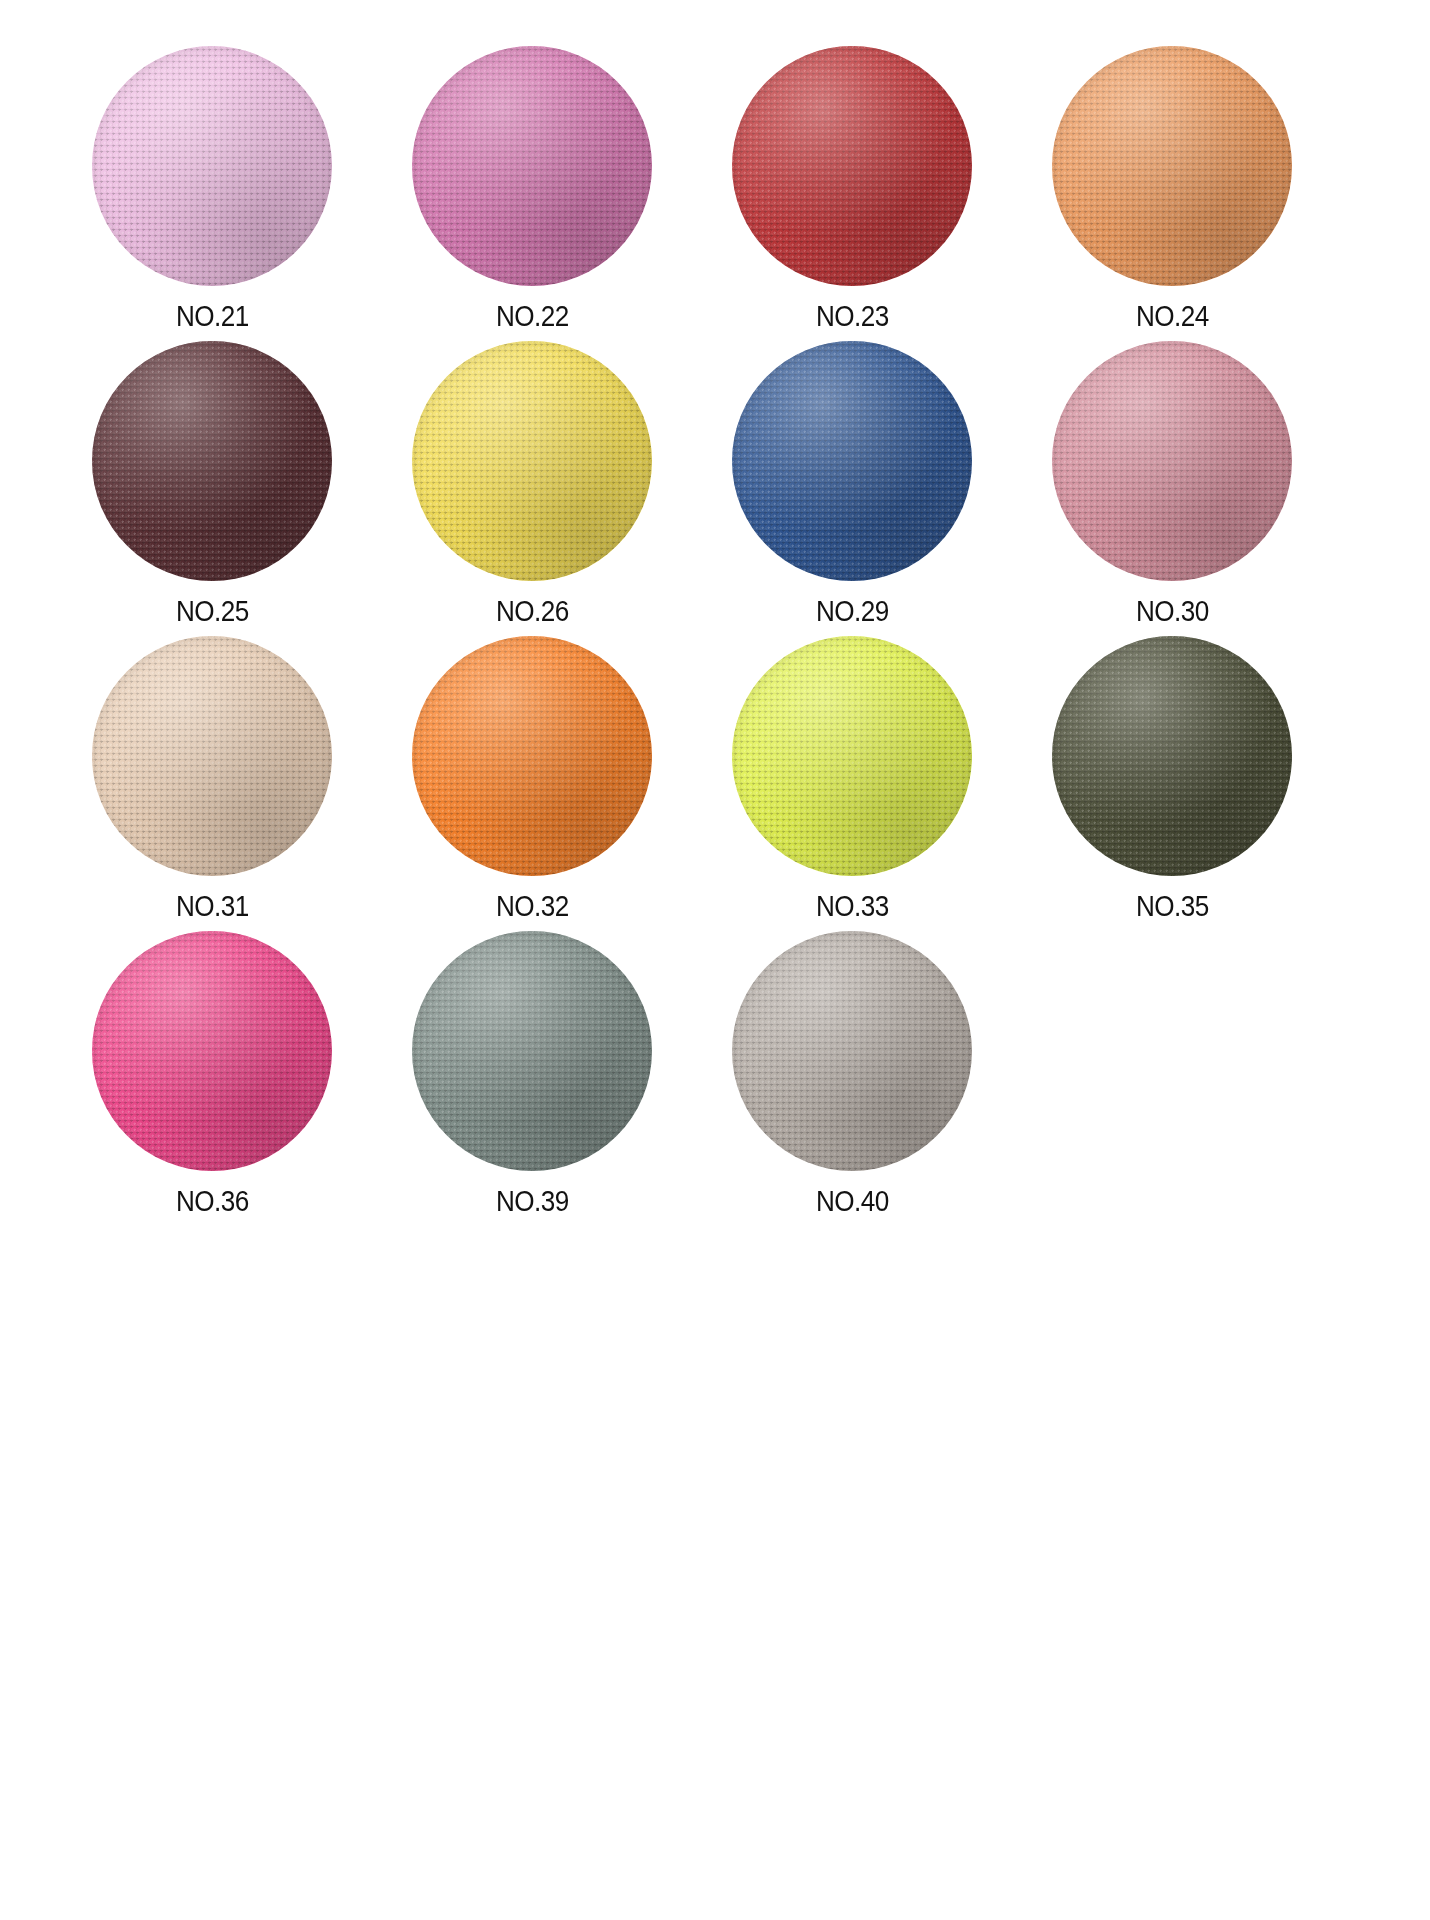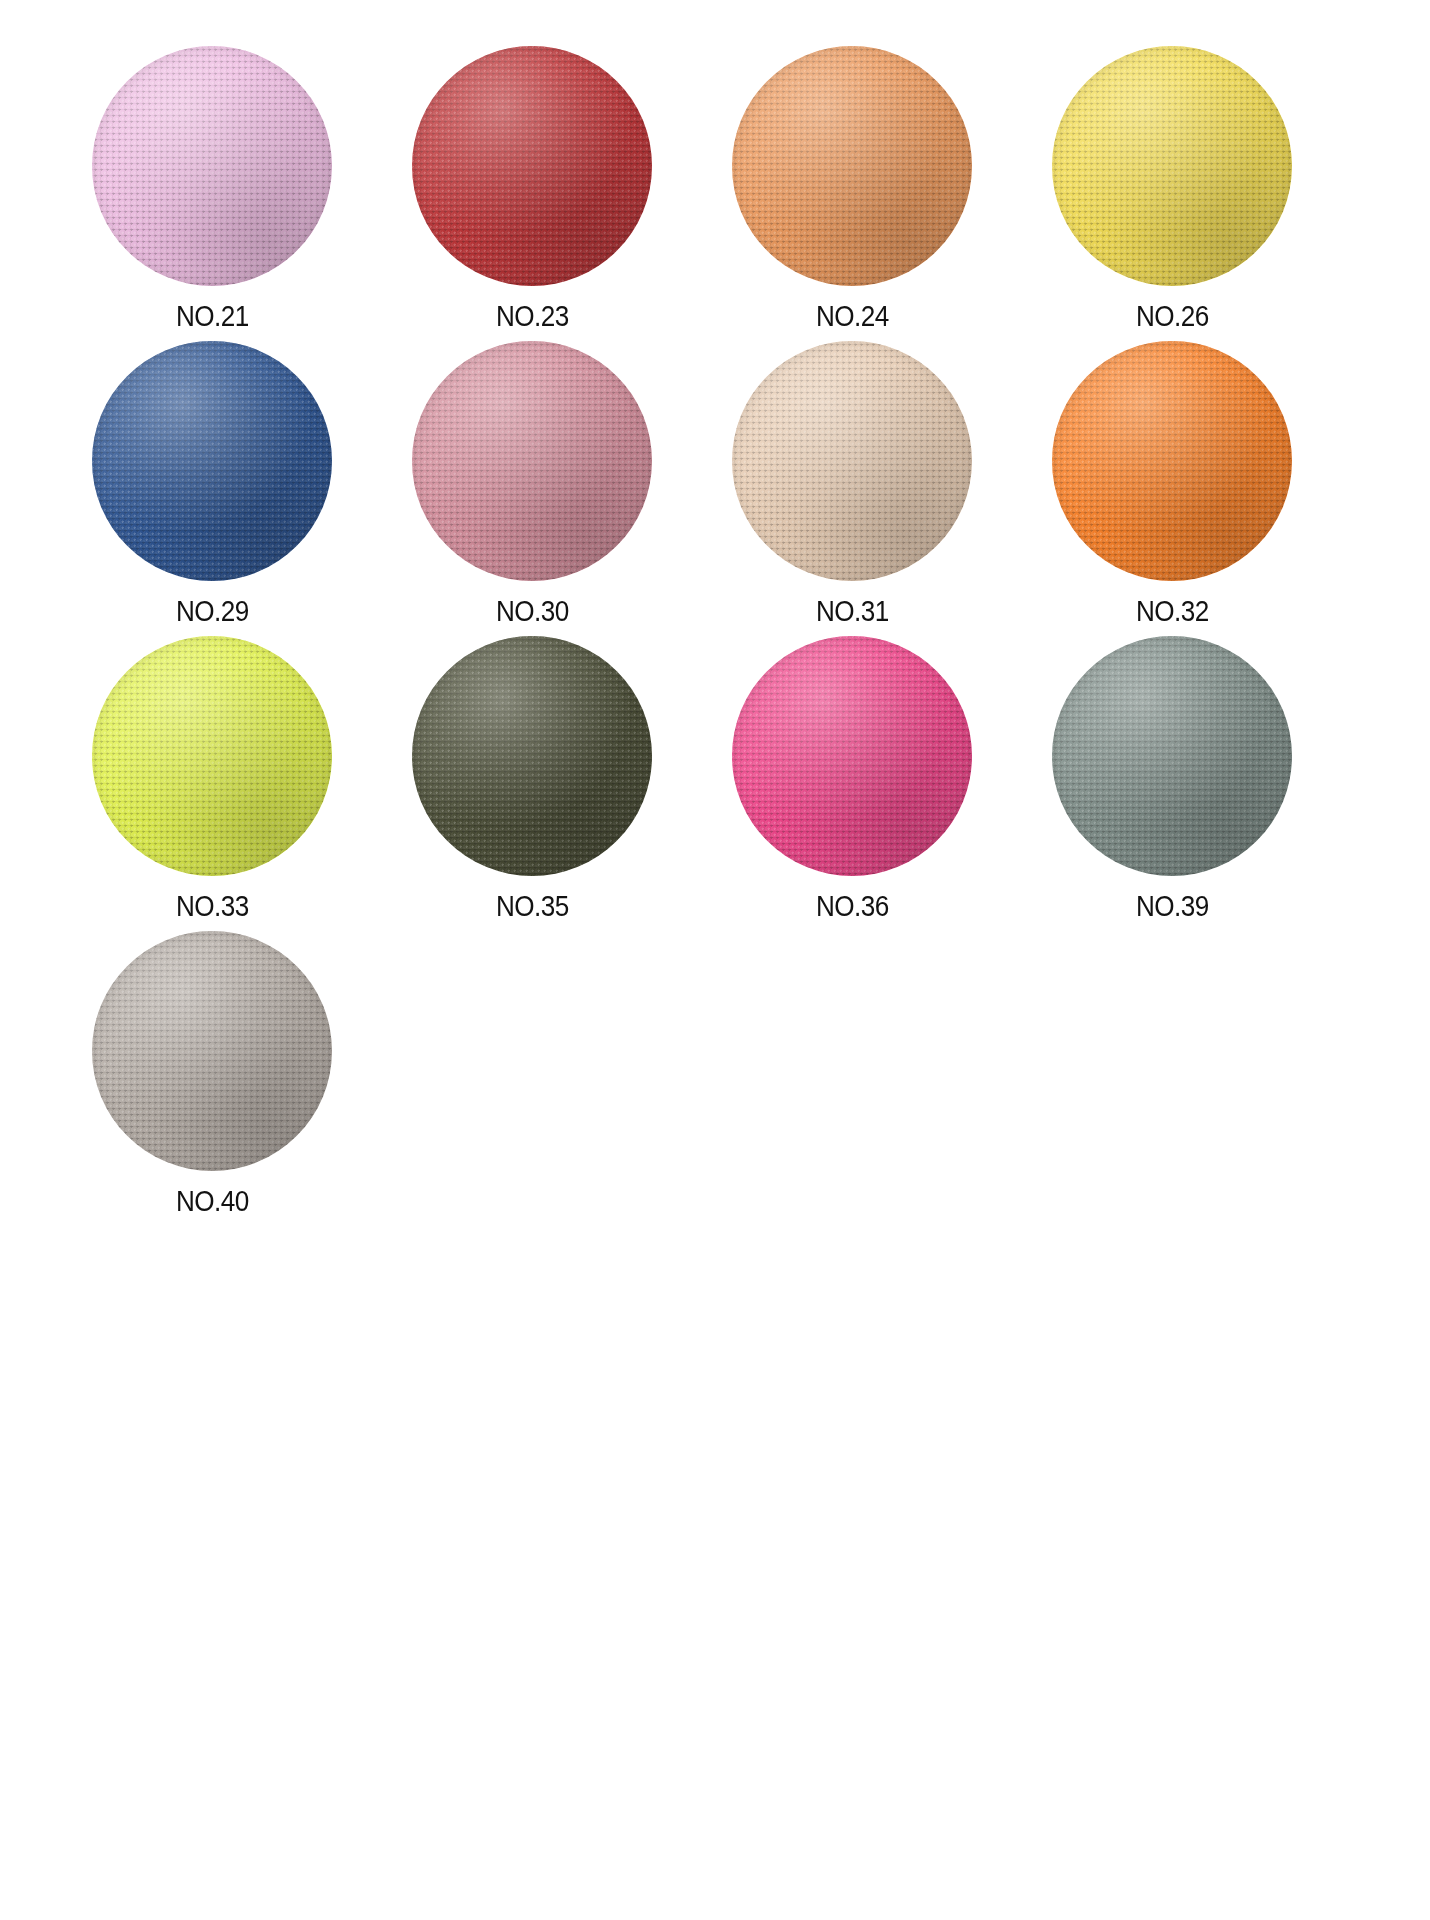--- a/index.html
+++ b/index.html
@@ -148,20 +148,32 @@
             <div class="tex-ribs"></div>
             <div class="tex-weave"></div>
             <div class="shade"></div>
             <div class="edge"></div>
           </div>
         </div>
         <div class="label">NO.21</div>
       </div>
       <div class="cell">
         <div class="swatch-wrap">
+          <div class="swatch" style="background-color: rgb(212, 119, 176);">
+            <div class="tex-dots"></div>
+            <div class="tex-ribs"></div>
+            <div class="tex-weave"></div>
+            <div class="shade"></div>
+            <div class="edge"></div>
+          </div>
+        </div>
+        <div class="label">NO.22</div>
+      </div>
+      <div class="cell">
+        <div class="swatch-wrap">
           <div class="swatch" style="background-color: rgb(190, 54, 57);">
             <div class="tex-dots"></div>
             <div class="tex-ribs"></div>
             <div class="tex-weave"></div>
             <div class="shade"></div>
             <div class="edge"></div>
           </div>
         </div>
         <div class="label">NO.23</div>
       </div>
@@ -169,20 +181,32 @@
         <div class="swatch-wrap">
           <div class="swatch" style="background-color: rgb(236, 154, 94);">
             <div class="tex-dots"></div>
             <div class="tex-ribs"></div>
             <div class="tex-weave"></div>
             <div class="shade"></div>
             <div class="edge"></div>
           </div>
         </div>
         <div class="label">NO.24</div>
+      </div>
+      <div class="cell">
+        <div class="swatch-wrap">
+          <div class="swatch" style="background-color: rgb(90, 47, 52);">
+            <div class="tex-dots"></div>
+            <div class="tex-ribs"></div>
+            <div class="tex-weave"></div>
+            <div class="shade"></div>
+            <div class="edge"></div>
+          </div>
+        </div>
+        <div class="label">NO.25</div>
       </div>
       <div class="cell">
         <div class="swatch-wrap">
           <div class="swatch" style="background-color: rgb(243, 221, 85);">
             <div class="tex-dots"></div>
             <div class="tex-ribs"></div>
             <div class="tex-weave"></div>
             <div class="shade"></div>
             <div class="edge"></div>
           </div>

